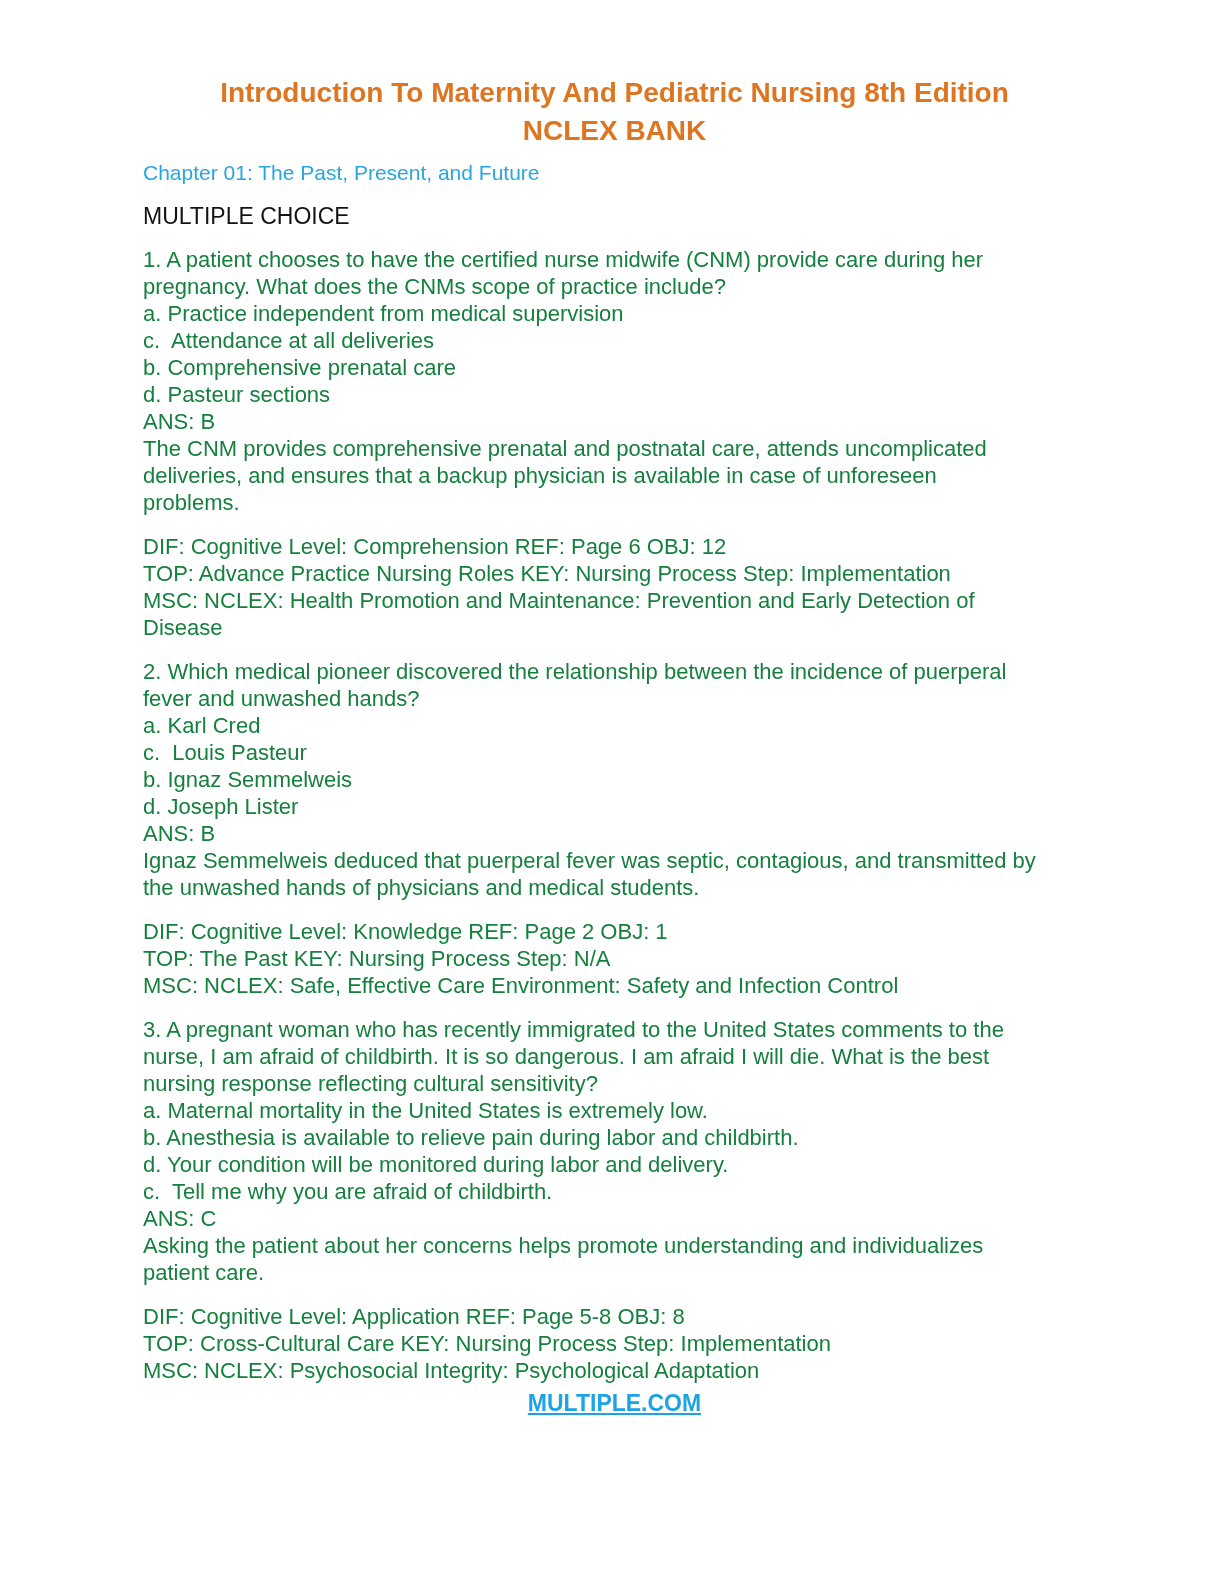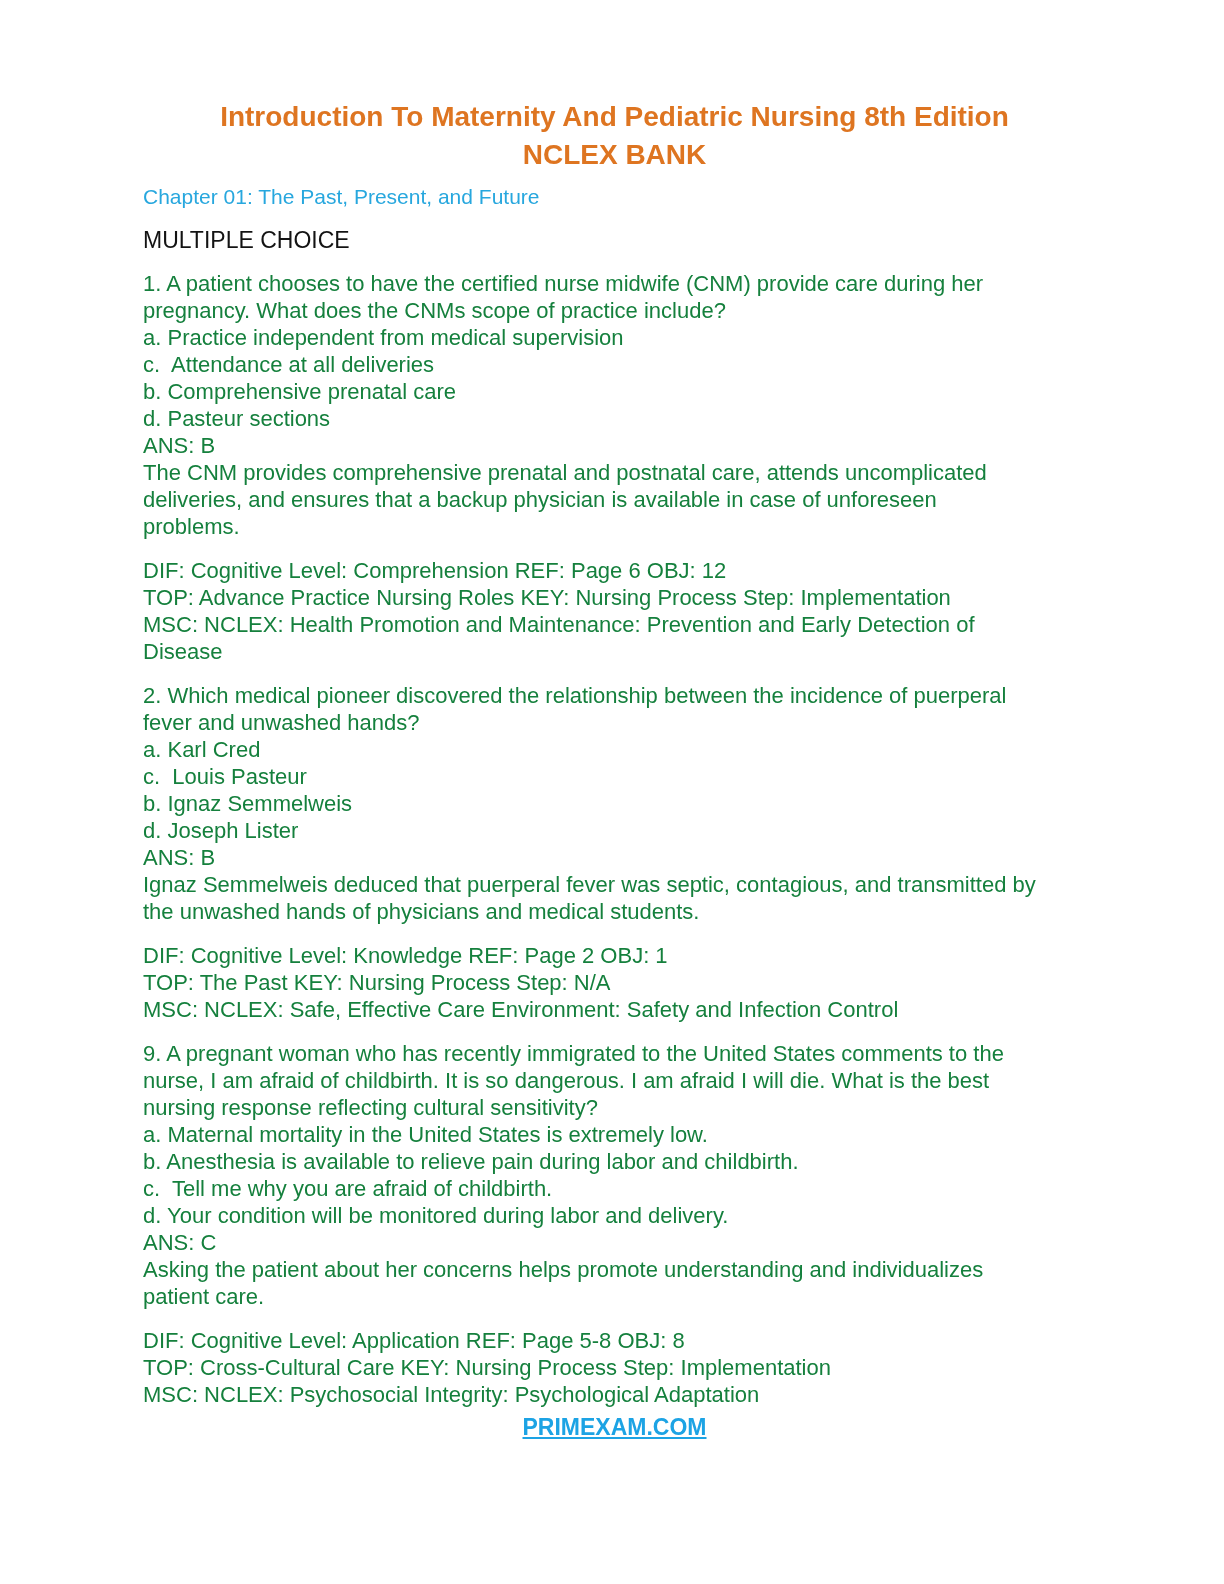--- a/index.html
+++ b/index.html
@@ -7,21 +7,21 @@
   body {
     width: 1224px;
     height: 1584px;
     font-family: "Liberation Sans", sans-serif;
     color: #161616;
     overflow: hidden;
   }
   .page {
     width: 1224px;
     height: 1163px;
-    padding: 98px 138px 0 143px;
+    padding: 74px 138px 0 143px;
   }
   .doc-title {
     text-align: center;
     color: #de7521;
     font-weight: bold;
     font-size: 28px;
     line-height: 38px;
   }
   .doc-title div { white-space: pre-line; }
   .chapter-heading {
@@ -98,32 +98,32 @@
     <div class="qtext">d. Joseph Lister</div>
     <div class="qtext">ANS: B</div>
     <div class="qtext">Ignaz Semmelweis deduced that puerperal fever was septic, contagious, and transmitted by
 the unwashed hands of physicians and medical students.</div>
     <div class="qtext meta">DIF: Cognitive Level: Knowledge REF: Page 2 OBJ: 1
 TOP: The Past KEY: Nursing Process Step: N/A
 MSC: NCLEX: Safe, Effective Care Environment: Safety and Infection Control</div>
   </section>
 
   <section class="qa">
-    <div class="qtext">9. A pregnant woman who has recently immigrated to the United States comments to the
+    <div class="qtext">3. A pregnant woman who has recently immigrated to the United States comments to the
 nurse, I am afraid of childbirth. It is so dangerous. I am afraid I will die. What is the best
 nursing response reflecting cultural sensitivity?</div>
     <div class="qtext">a. Maternal mortality in the United States is extremely low.</div>
     <div class="qtext">b. Anesthesia is available to relieve pain during labor and childbirth.</div>
+    <div class="qtext">d. Your condition will be monitored during labor and delivery.</div>
     <div class="qtext">c.&nbsp; Tell me why you are afraid of childbirth.</div>
-    <div class="qtext">d. Your condition will be monitored during labor and delivery.</div>
     <div class="qtext">ANS: C</div>
     <div class="qtext">Asking the patient about her concerns helps promote understanding and individualizes
 patient care.</div>
     <div class="qtext meta">DIF: Cognitive Level: Application REF: Page 5-8 OBJ: 8
 TOP: Cross-Cultural Care KEY: Nursing Process Step: Implementation
 MSC: NCLEX: Psychosocial Integrity: Psychological Adaptation</div>
   </section>
 
   <div class="footer">
-    <a class="footer-link">PRIMEXAM.COM</a>
+    <a class="footer-link">MULTIPLE.COM</a>
   </div>
 
 </div>
 
 </body></html>

